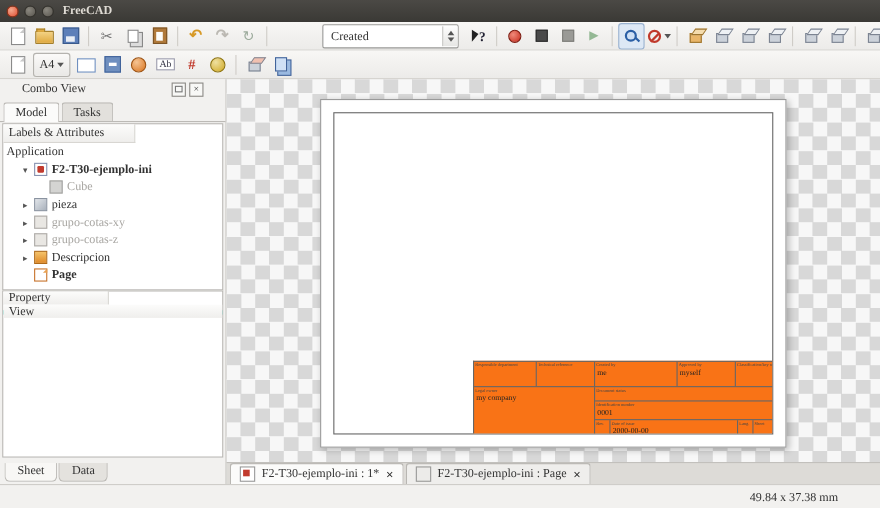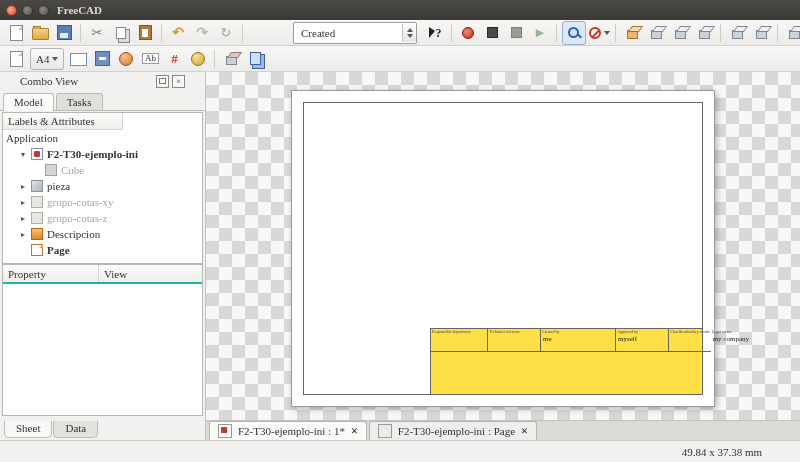--- a/index.html
+++ b/index.html
@@ -108,39 +108,39 @@
   .ti-doc{background:#fff;border:1px solid #8892b0;}
   .ti-doc::after{content:"";position:absolute;left:2px;top:2px;width:6px;height:6px;background:#c23b2e;border-radius:1px;}
   .ti-cube{background:linear-gradient(135deg,#e2e6ea,#a9b1bc);border:1px solid #8a93a0;}
   .ti-cube.gray{background:#d4d4d2;border-color:#a2a2a0;}
   .ti-group{background:#e9e7e3;border:1px solid #aeaca8;}
   .ti-annot{background:linear-gradient(#f5c36a,#e08a28);border:1px solid #b06a18;}
   .ti-page{background:#fff;border:1px solid #c7722a;}
   .ti-page::after{content:"";position:absolute;right:-1px;top:-1px;border-left:4px solid transparent;border-bottom:4px solid #e8a050;}
 
   .prop{position:absolute;top:192px;left:2px;right:2px;bottom:24px;background:#fff;border:1px solid #b8b6b2;}
-  .prop-cols{display:flex;height:17px;border-bottom:2px solid #14b8a6;}
+  .prop-cols{display:flex;height:17px;border-bottom:4px solid #14b8a6;flex-direction:column;}
   .prop-col{box-sizing:border-box;display:flex;align-items:center;padding:0 5px;
             background:linear-gradient(#fcfcfb,#efeeec);border-right:1px solid #d8d6d2;}
   .prop-col.c1{width:96px;} .prop-col.c2{flex:1;border-right:none;}
 
   .panel-tabs{position:absolute;bottom:2px;left:4px;display:flex;}
   .ptab{padding:1px 11px 3px;border:1px solid #bcbab6;border-top:none;background:#e4e2de;
         border-radius:0 0 5px 5px;margin-right:1px;}
   .ptab.active{background:#f8f7f5;}
 
   
   .canvas{position:absolute;top:72px;left:206px;width:594px;height:348px;overflow:hidden;
     background:repeating-conic-gradient(#d8d8d8 0% 25%,#f7f7f7 0% 50%) 0 0/26px 26px;}
   .sheet{position:absolute;left:85px;top:18px;width:422px;height:315px;background:#fff;
          border:1px solid #9a9a9a;box-shadow:2px 2px 6px rgba(0,0,0,.25);}
   .inner{position:absolute;left:11px;top:11px;right:11px;bottom:11px;border:1px solid #666;}
 
-  .block{position:absolute;right:0;bottom:0;width:272px;height:66px;background:#fde047;color:#222;
-         border-left:1px solid #666;border-top:1px solid #666;box-sizing:border-box;display:flex;flex-direction:row;}
+  .block{position:absolute;right:0;bottom:0;width:272px;height:66px;background:#f97316;color:#222;
+         border-left:1px solid #666;border-top:1px solid #666;box-sizing:border-box;display:flex;flex-direction:column;}
   .bl{font-size:4px;color:#444;padding:1px 1px 0;line-height:1.2;white-space:nowrap;overflow:hidden;}
   .bv{font-size:7px;padding:0 2px;line-height:1.25;white-space:nowrap;overflow:hidden;}
   .r1{height:22px;display:flex;border-bottom:1px solid #666;}
   .r2{flex:1;display:flex;min-height:0;}
   .cell{border-right:1px solid #666;box-sizing:border-box;overflow:hidden;}
   .cell.last{border-right:none;}
   .w57{width:57px;} .w53{width:53px;} .w75{width:75px;} .wfx{flex:1;}
   .colA{width:110px;border-right:1px solid #666;box-sizing:border-box;overflow:hidden;}
   .colB{width:105px;border-right:1px solid #666;box-sizing:border-box;display:flex;flex-direction:column;}
   .colC{flex:1;display:flex;flex-direction:column;min-width:0;}

